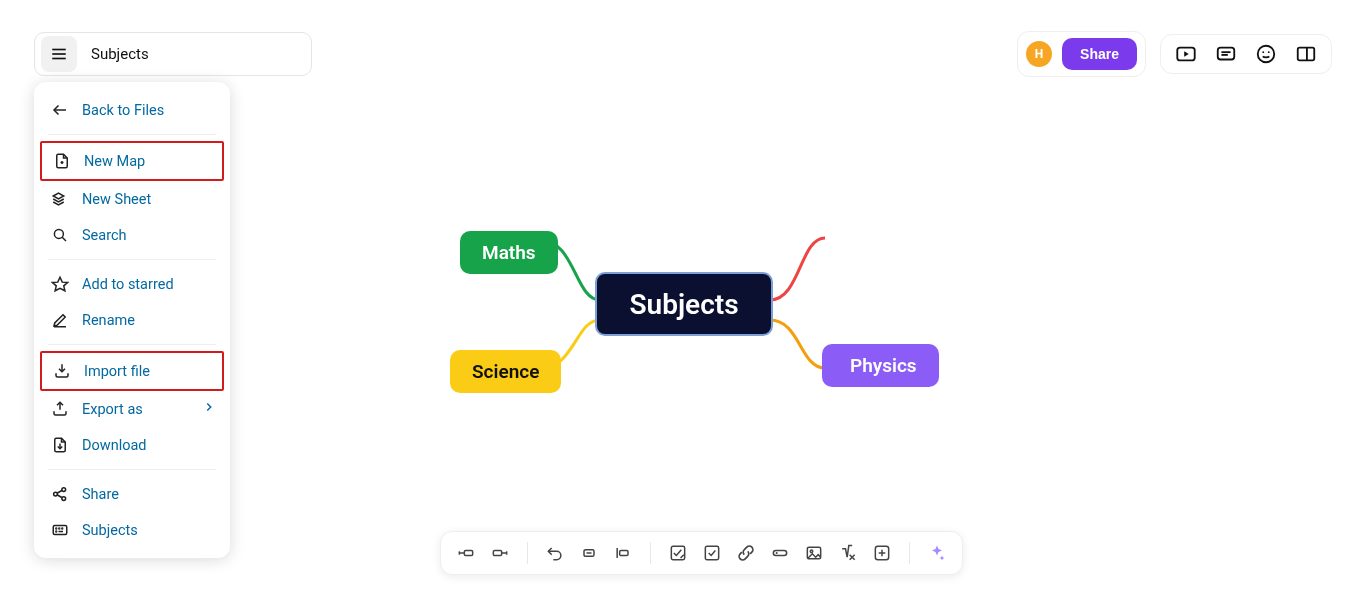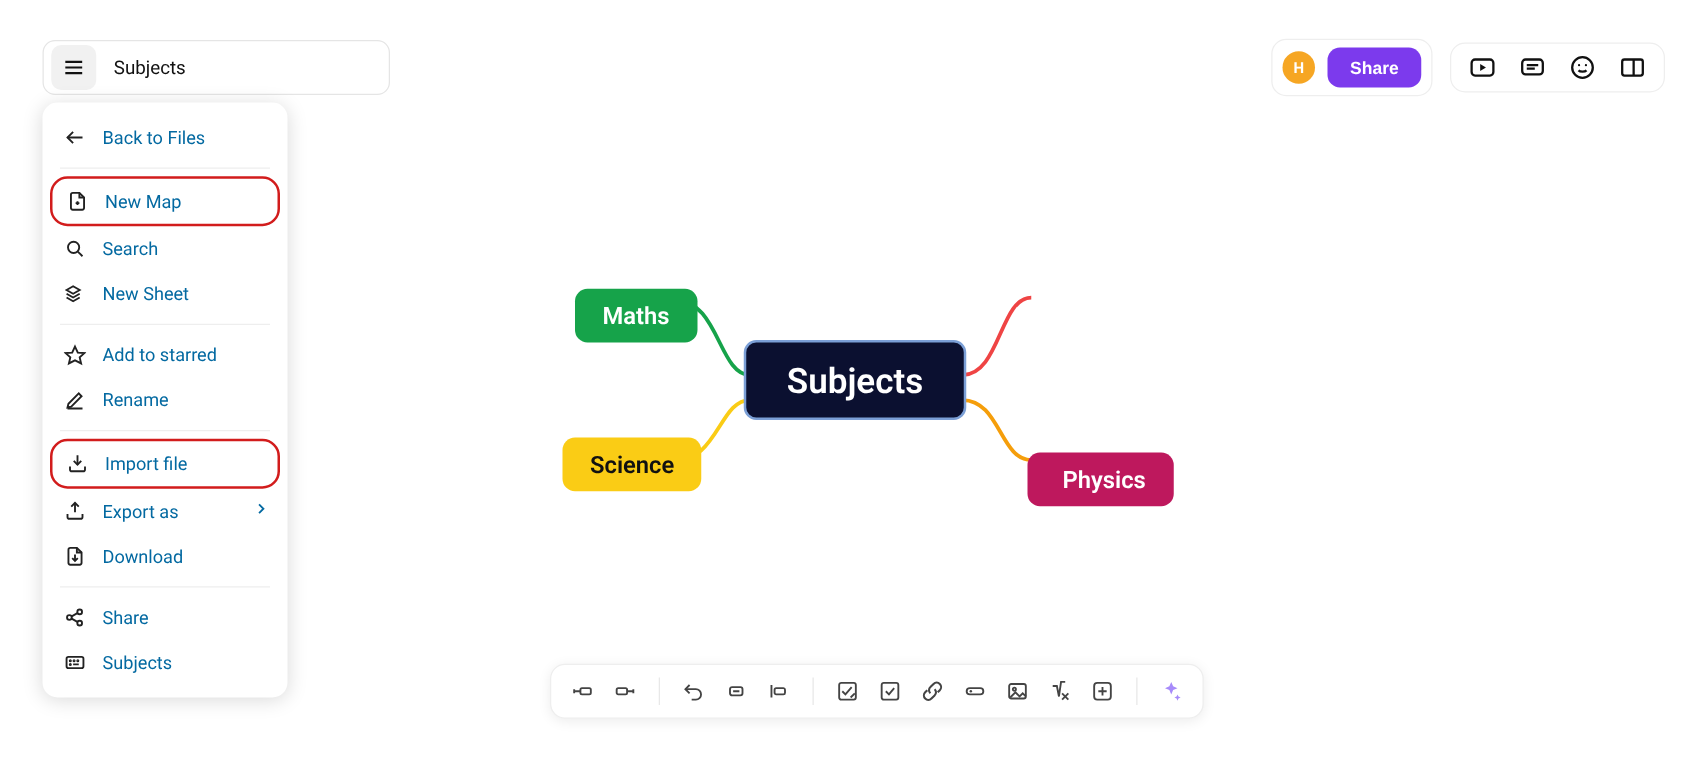--- a/index.html
+++ b/index.html
@@ -16,30 +16,30 @@
   .share-btn { background: #7c3aed; color: #fff; border: none; padding: 8px 18px; border-radius: 10px; font-size: 14px; font-weight: 600; cursor: pointer; }
   .group-icons { display: flex; align-items: center; gap: 18px; border: 1px solid #eee; border-radius: 12px; padding: 8px 14px; background: #fff; }
   .top-icon { width: 22px; height: 22px; display: flex; align-items: center; justify-content: center; color: #111; cursor: pointer; }
 
   
   .menu { position: absolute; top: 82px; left: 34px; width: 196px; background: #fff; border-radius: 12px; box-shadow: 0 2px 16px rgba(0,0,0,0.15); padding: 10px 6px; }
   .menu-item { display: flex; align-items: center; gap: 12px; padding: 8px 10px; font-size: 14.5px; color: #0369a1; cursor: pointer; position: relative; border-radius:6px; }
   .menu-item .mi-icon { width: 20px; height: 20px; display: flex; align-items: center; justify-content: center; color: #222; }
   .menu-divider { height: 1px; background: #eee; margin: 6px 8px; }
   .chev { position: absolute; right: 8px; }
-  .highlight { border: 2px solid #d21c1c; border-radius: 14px; }
+  .highlight { border: 2px solid #d21c1c; border-radius: 2px; }
 
   
   .canvas { position: absolute; left: 0; right: 0; top: 0; bottom: 0; }
   .node { position: absolute; padding: 10px 22px; border-radius: 10px; font-size: 19px; font-weight: 600; color: #fff; }
   .node-center { position: absolute; left: 595px; top: 272px; width: 178px; height: 64px; background: #0b1030; color: #fff; font-size: 28px; font-weight: 600; display: flex; align-items: center; justify-content: center; border-radius: 10px; border: 2px solid #7b9fd6; }
   .n-maths { left: 460px; top: 231px; background: #16a34a; }
   .n-science { left: 450px; top: 350px; background: #facc15; color: #111; text-align: center; }
   .n-chem { left: 822px; top: 218px; background: #ef4444; }
-  .n-phys { left: 822px; top: 362px; background: #be185d; padding-left: 28px; }
+  .n-phys { left: 822px; top: 344px; background: #8b5cf6; padding-left: 28px; }
   svg.connectors { position: absolute; left: 0; top: 0; pointer-events: none; }
 
   
   .bottombar { position: absolute; left: 440px; bottom: 32px; height: 44px; background: #fff; border: 1px solid #eee; border-radius: 12px; display: flex; align-items: center; padding: 0 14px; gap: 12px; box-shadow: 0 2px 10px rgba(0,0,0,0.08); }
   .tb-icon { width: 22px; height: 22px; display: flex; align-items: center; justify-content: center; color: #444; cursor: pointer; }
   .tb-sep { width: 1px; height: 22px; background: #e8e8e8; margin: 0 4px; }
   .tb-icon.ai { color: #a78bfa; }
 </style>
 </head>
 <body>
@@ -124,35 +124,35 @@
           <path d="M14 3 v5 h5"></path>
           <line x1="12" y1="12" x2="12" y2="16"></line>
           <line x1="10" y1="14" x2="14" y2="14"></line>
         </svg>
     </span>
     <span>New Map</span>
   </div>
   <div class="menu-item">
     <span class="mi-icon">
       <svg width="18" height="18" viewBox="0 0 24 24" fill="none" stroke="currentColor" stroke-width="2">
-          <circle cx="10.5" cy="10.5" r="6"></circle>
-          <line x1="15" y1="15" x2="20" y2="20"></line>
-        </svg>
-    </span>
-    <span>Search</span>
-  </div>
-  <div class="menu-item">
-    <span class="mi-icon">
-      <svg width="18" height="18" viewBox="0 0 24 24" fill="none" stroke="currentColor" stroke-width="2">
           <path d="M3 8 L10 4 L17 8 L10 12 Z"></path>
           <path d="M3 12 L10 16 L17 12"></path>
           <path d="M3 16 L10 20 L17 16"></path>
         </svg>
     </span>
     <span>New Sheet</span>
+  </div>
+  <div class="menu-item">
+    <span class="mi-icon">
+      <svg width="18" height="18" viewBox="0 0 24 24" fill="none" stroke="currentColor" stroke-width="2">
+          <circle cx="10.5" cy="10.5" r="6"></circle>
+          <line x1="15" y1="15" x2="20" y2="20"></line>
+        </svg>
+    </span>
+    <span>Search</span>
   </div>
 
   <div class="menu-divider"></div>
 
   <div class="menu-item">
     <span class="mi-icon">
       <svg width="18" height="18" viewBox="0 0 24 24" fill="none" stroke="currentColor" stroke-width="2">
           <polygon points="12 3 15 9.5 22 10 17 14.5 18.5 21 12 17.7 5.5 21 7 14.5 2 10 9 9.5"></polygon>
         </svg>
     </span>

